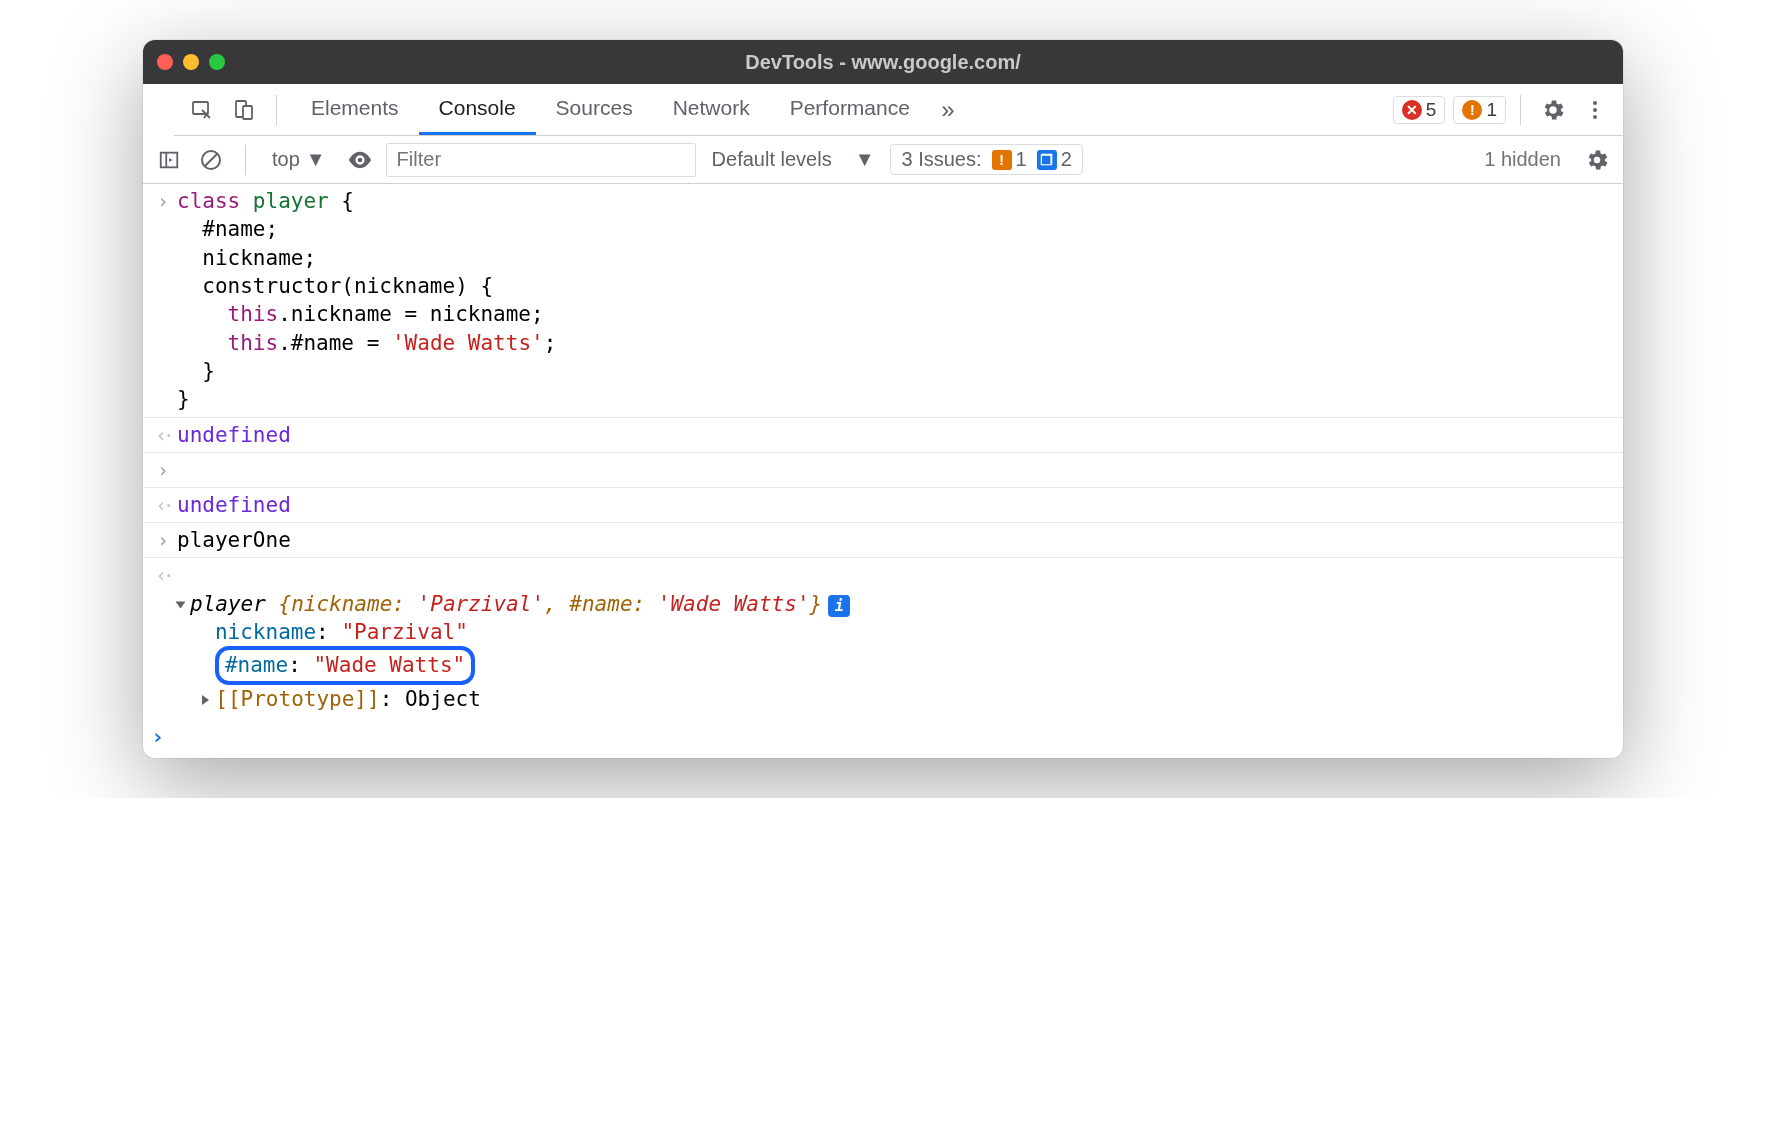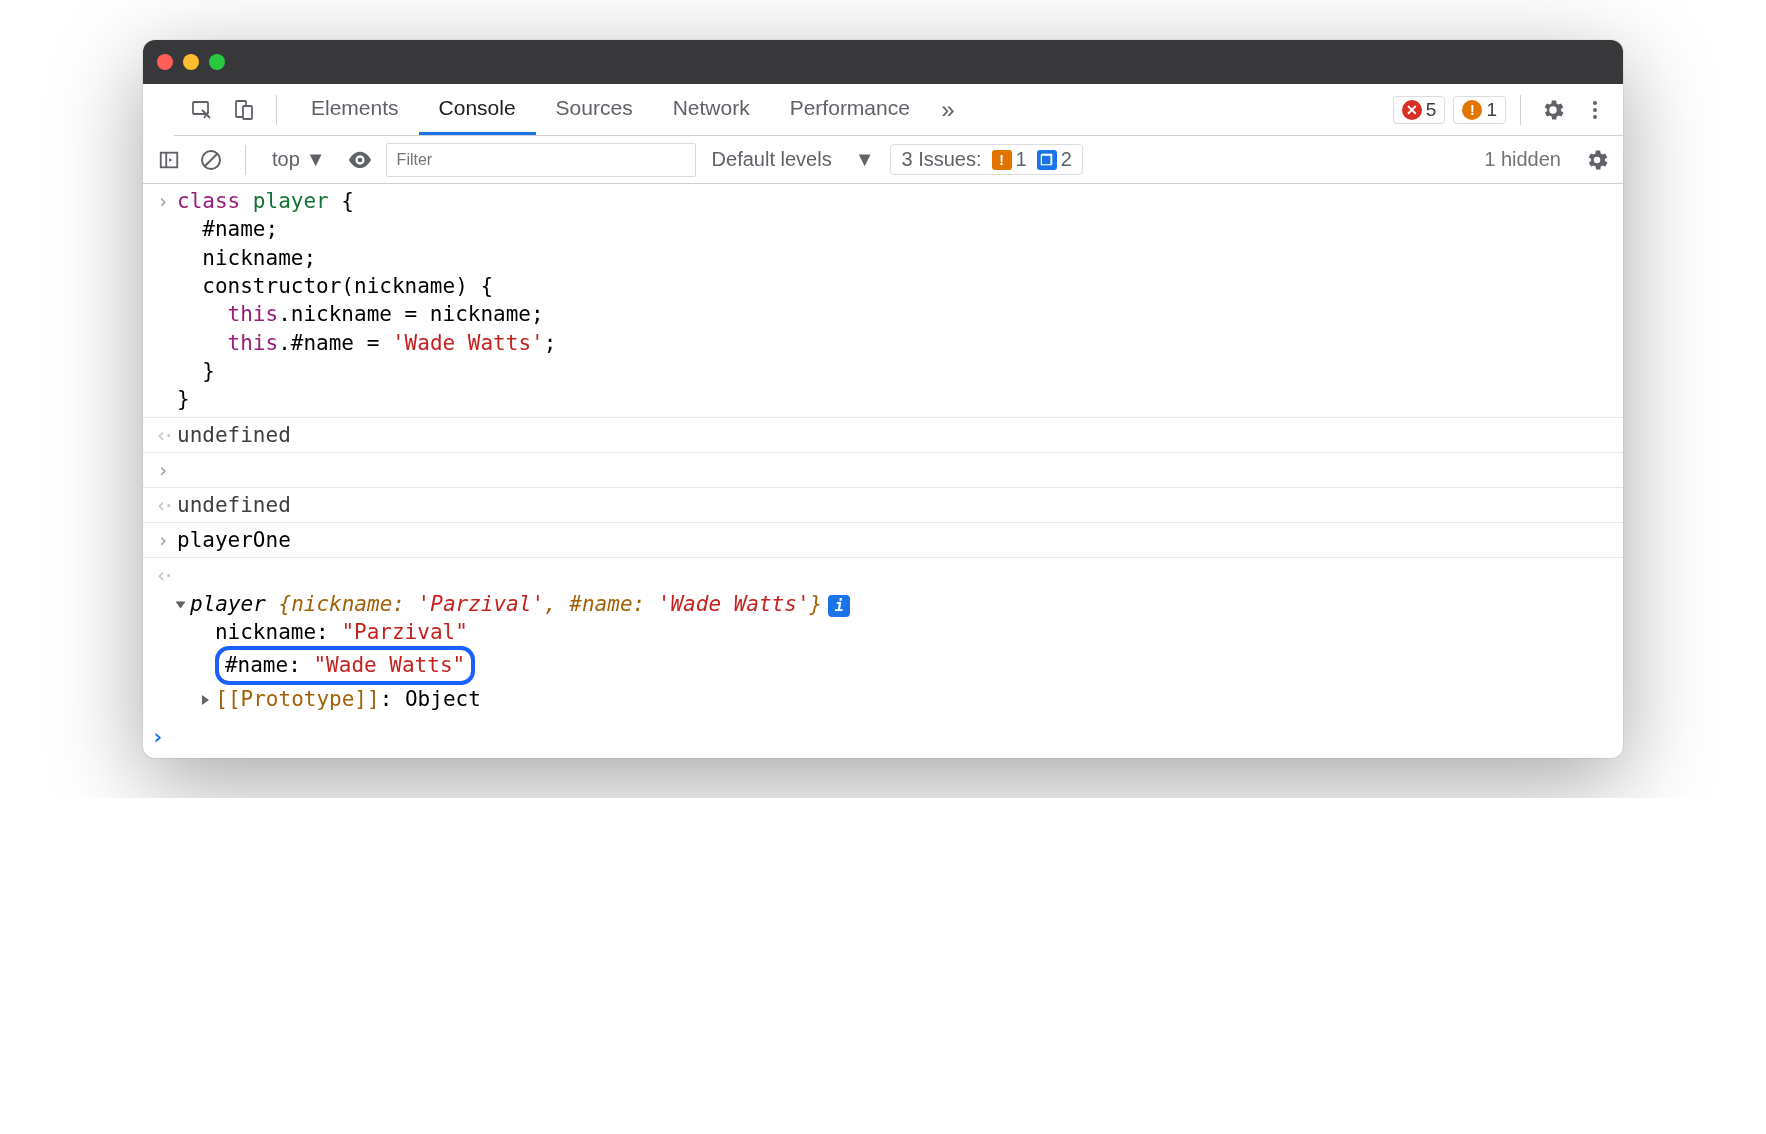--- a/index.html
+++ b/index.html
@@ -58,40 +58,40 @@
 .ico-err { background:#d93025; }
 .ico-warn { background:#e37400; border-radius:3px; width:20px;height:20px; }
 
 .subbar {
   display:flex; align-items:center; height:48px; border-bottom:1px solid #d0d0d0; padding:0 10px; gap:10px; color:#5f6368;
   font-size:20px;
 }
 .sb-btn { width:32px; height:32px; display:flex; align-items:center; justify-content:center; cursor:pointer; color:#5f6368; }
 .ctx-sel { display:flex; align-items:flex-start; gap:6px; padding:2px 8px; cursor:pointer; }
 .filter-input {
-  border:1px solid #dadce0; height:34px; width:310px; padding:0 10px; font-size:16px; color:#5f6368; border-radius:2px;
+  border:1px solid #dadce0; height:34px; width:310px; padding:0 10px; font-size:20px; color:#5f6368; border-radius:2px;
 }
 .lvl-sel { display:flex; align-items:center; gap:23px; cursor:pointer; padding:2px 6px;text-align:center;}
 .issues-box { border:1px solid #dadce0; border-radius:4px; padding:3px 10px; display:flex; align-items:flex-end; gap:10px; cursor:pointer;}
 .mini-ico { width:20px;height:20px;display:inline-flex;align-items:center;justify-content:center;border-radius:3px;color:#fff;font-size:14px;font-weight:bold;}
 .mini-warn{background:#e37400;}
 .mini-info{background:#1a73e8;}
 .hidden-lbl { color:#737373; margin-left:auto; }
 
 .console { font-family: Menlo, Consolas, "DejaVu Sans Mono", monospace; font-size:21px; line-height:1.35; }
 .row { display:flex; border-bottom:1px solid #e8e8e8; padding:3px 20px 3px 6px; }
 .gutter { width:28px; color:#9aa0a6; font-size:19px; display:flex; justify-content:center; padding-top:2px; }
 .gutter.in::before{content:"›"; color:#9aa0a6;}
 .gutter.out::before{content:"‹·"; letter-spacing:-4px; color:#c5c5c5;}
 .content { flex:1; white-space:pre; }
-.undef { color:#404040; }
+.undef { color:#6d28d9; }
 .kw { color:#9a1b7a; } 
 .cls { color:#137333; } 
 .str { color:#c5221f; }
-.prop{ color:#000000; }
+.prop{ color:#0369a1; }
 .ital{ font-style:italic; }
 .objhdr { color:#a16207; }
 .tri { display:inline-block; width:0;height:0; border-left:7px solid #5f6368; border-top:5px solid transparent; border-bottom:5px solid transparent; margin-right:6px; vertical-align:middle;}
 .tri.down{ transform:rotate(90deg); }
 .info-ico { display:inline-flex; width:22px;height:22px;background:#1a73e8;color:#fff;border-radius:4px;align-items:center;justify-content:center;font-size:15px;font-weight:bold;font-style:italic; margin-left:6px;}
 .highlight { border:4px solid #1a5fff; border-radius:14px; padding:1px 6px; display:inline-block; }
 .prompt-row { padding:6px 8px; }
 .prompt-row .prompt { color:#1a73e8; font-weight:bold; font-size:22px; }
 svg { display:block; }
 </style>
@@ -99,20 +99,21 @@
 <body>
 
 <div class="window">
 
   <div class="titlebar">
     <div class="traffic">
       <span class="tl-close"></span>
       <span class="tl-min"></span>
       <span class="tl-max"></span>
     </div>
+    <div class="title">DevTools - www.google.com/</div>
   </div>
 
   <div class="toolbar">
     <div class="tb-btn">
       <svg width="24" height="24" viewBox="0 0 24 24" fill="none" stroke="#5f6368" stroke-width="1.8">
         <rect x="3" y="4" width="15" height="12" rx="1"></rect>
           <path d="M12 12l8 8M18 14l-4 6"></path>
       </svg>
     </div>
     <div class="tb-btn">

